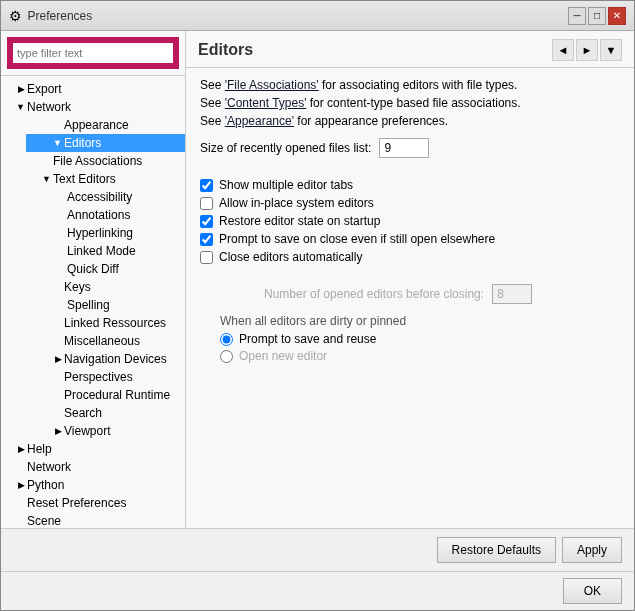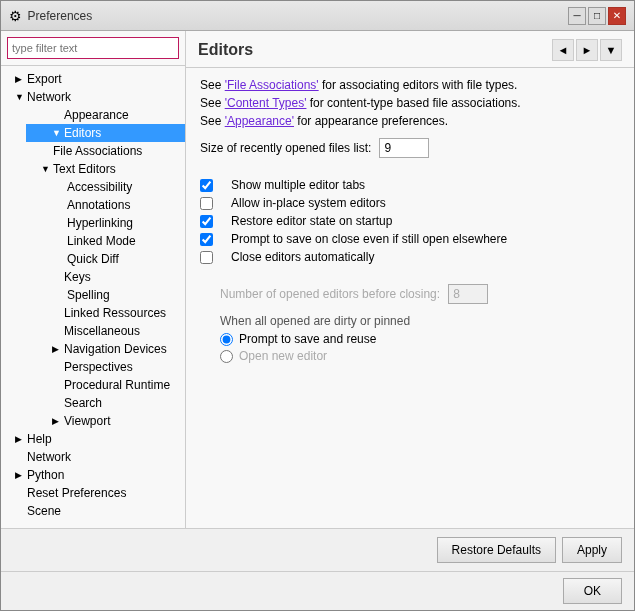--- a/index.html
+++ b/index.html
@@ -82,37 +82,38 @@
       overflow: hidden;
     }
     .filter-input-container {
       padding: 6px;
       border-bottom: 1px solid #ccc;
     }
     .filter-input {
       width: 100%;
       height: 22px;
       padding: 10px 4px;
-      border: 1px solid #be185d;
+      border: 6px solid #be185d;
       font-size: 11px;
       color: #888;
       background: white;
     }
     .tree {
       flex: 1;
       overflow-y: auto;
       padding: 4px 0;
     }
     .tree-item {
       padding: 2px 4px;
       cursor: pointer;
       display: flex;
       align-items: center;
       gap: 2px;
       white-space: nowrap;
+      text-align: right;
     }
     .tree-item.selected {
       background: #3399ff;
       color: white;
     }
     .tree-arrow {
       font-size: 9px;
       width: 10px;
       display: inline-block;
     }
@@ -157,21 +158,21 @@
       justify-content: center;
       cursor: pointer;
       font-size: 11px;
     }
     .panel-body {
       flex: 1;
       overflow-y: auto;
       padding: 10px 14px;
     }
     .link-text {
-      color: #6d28d9;
+      color: #0f172a;
       text-decoration: underline;
       cursor: pointer;
       text-align: right;
     }
     .panel-body p {
       margin-bottom: 4px;
       font-size: 12px;
     }
     .field-row {
       display: flex;
@@ -186,21 +187,21 @@
       border: 1px solid #aaa;
       background: white;
       height: 20px;
       padding: 1px 4px;
       font-size: 12px;
       width: 220px;
     }
     .checkbox-row {
       display: flex;
       align-items: center;
-      gap: 18px;
+      gap: 6px;
       margin: 4px 0;
     }
     .checkbox-row input[type=checkbox] {
       width: 13px;
       height: 13px;
     }
     .section-indent {
       margin-left: 20px;
       padding: 6px 0;
     }
@@ -249,20 +250,21 @@
     .btn-ok {
       height: 26px;
       padding: 0 20px;
       border: 1px solid #aaa;
       background: linear-gradient(to bottom, #f5f5f5, #e0e0e0);
       font-size: 12px;
       cursor: pointer;
     }
     .disabled-section {
       color: #aaa;
+      margin-left: 44px;
     }
   </style>
 </head>
 <body>
 
 <div class="window">
 
   <div class="title-bar">
     <div class="title-bar-left">
       <span style="font-size:14px;">⚙</span>
@@ -464,21 +466,21 @@
             <input type="checkbox" id="close-auto" style="">
             <label for="close-auto">Close editors automatically</label>
           </div>
 
           <div class="section-indent">
             <div class="field-row disabled-section">
               <span class="field-label disabled-label">Number of opened editors before closing:</span>
               <input class="field-input" type="text" value="8" disabled="" style="width: 40px; color: rgb(170, 170, 170); background: rgb(240, 240, 240);">
             </div>
 
-            <div class="section-label">When all opened are dirty or pinned</div>
+            <div class="section-label">When all editors are dirty or pinned</div>
 
             <div class="radio-row">
               <input type="radio" id="prompt-reuse" name="dirty-action" checked="" style="">
               <label for="prompt-reuse">Prompt to save and reuse</label>
             </div>
 
             <div class="radio-row">
               <input type="radio" id="open-new" name="dirty-action" style="">
               <label for="open-new" style="color:#aaa;">Open new editor</label>
             </div>

